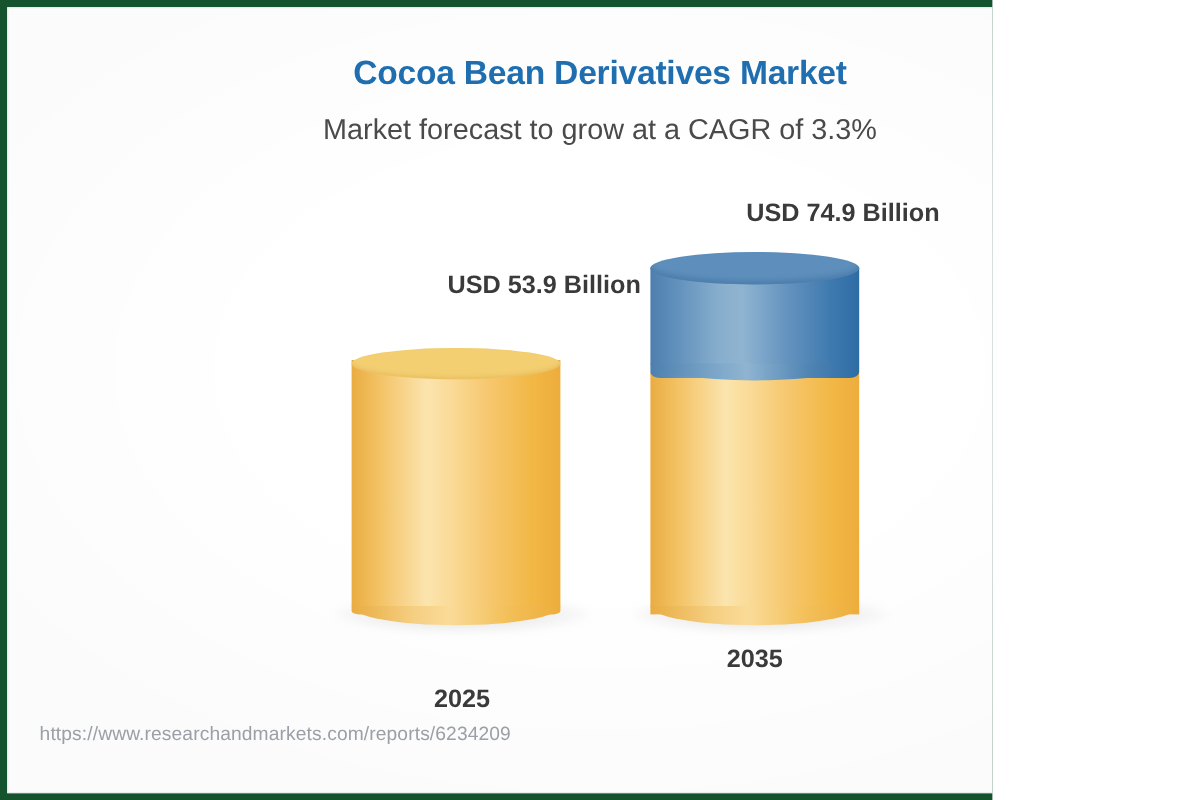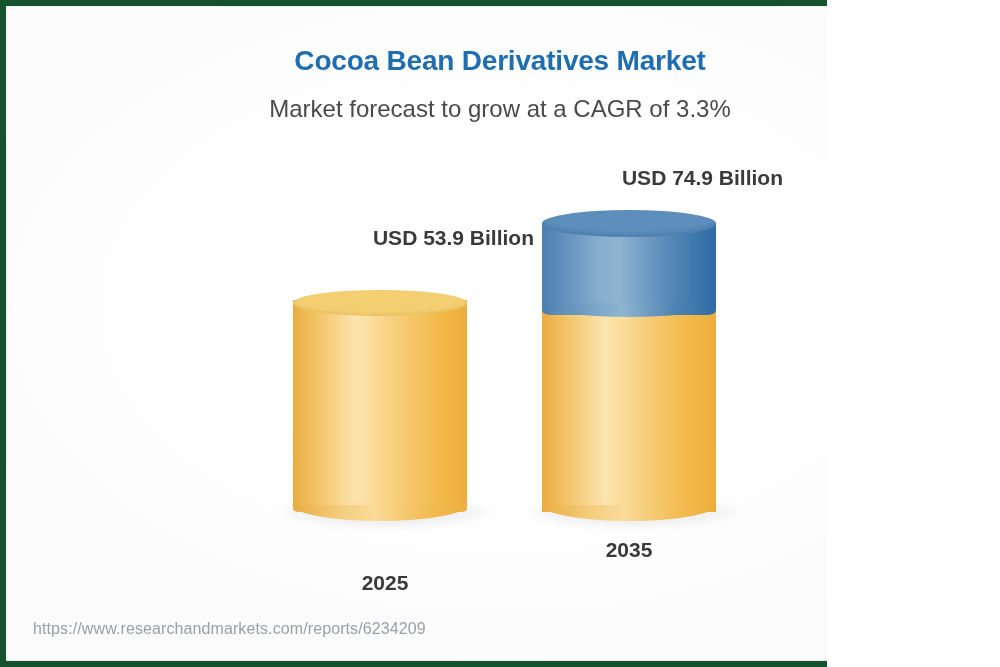--- a/index.html
+++ b/index.html
@@ -103,21 +103,21 @@
     position: absolute;
     border-radius: 50%;
     background: radial-gradient(ellipse at center, rgba(120,120,120,0.22) 0%, rgba(150,150,150,0.10) 55%, rgba(255,255,255,0) 78%);
     filter: blur(3px);
   }
 
   
   .footer-url {
     position: absolute;
     left: 26px;
-    bottom: 22px;
+    bottom: 38px;
     font-size: 16px;
     color: #9aa0a6;
     letter-spacing: 0.1px;
     margin-top: 28px;
   }
   .logo {
     position: absolute;
     right: 12px;
     bottom: 18px;
     text-align: right;

